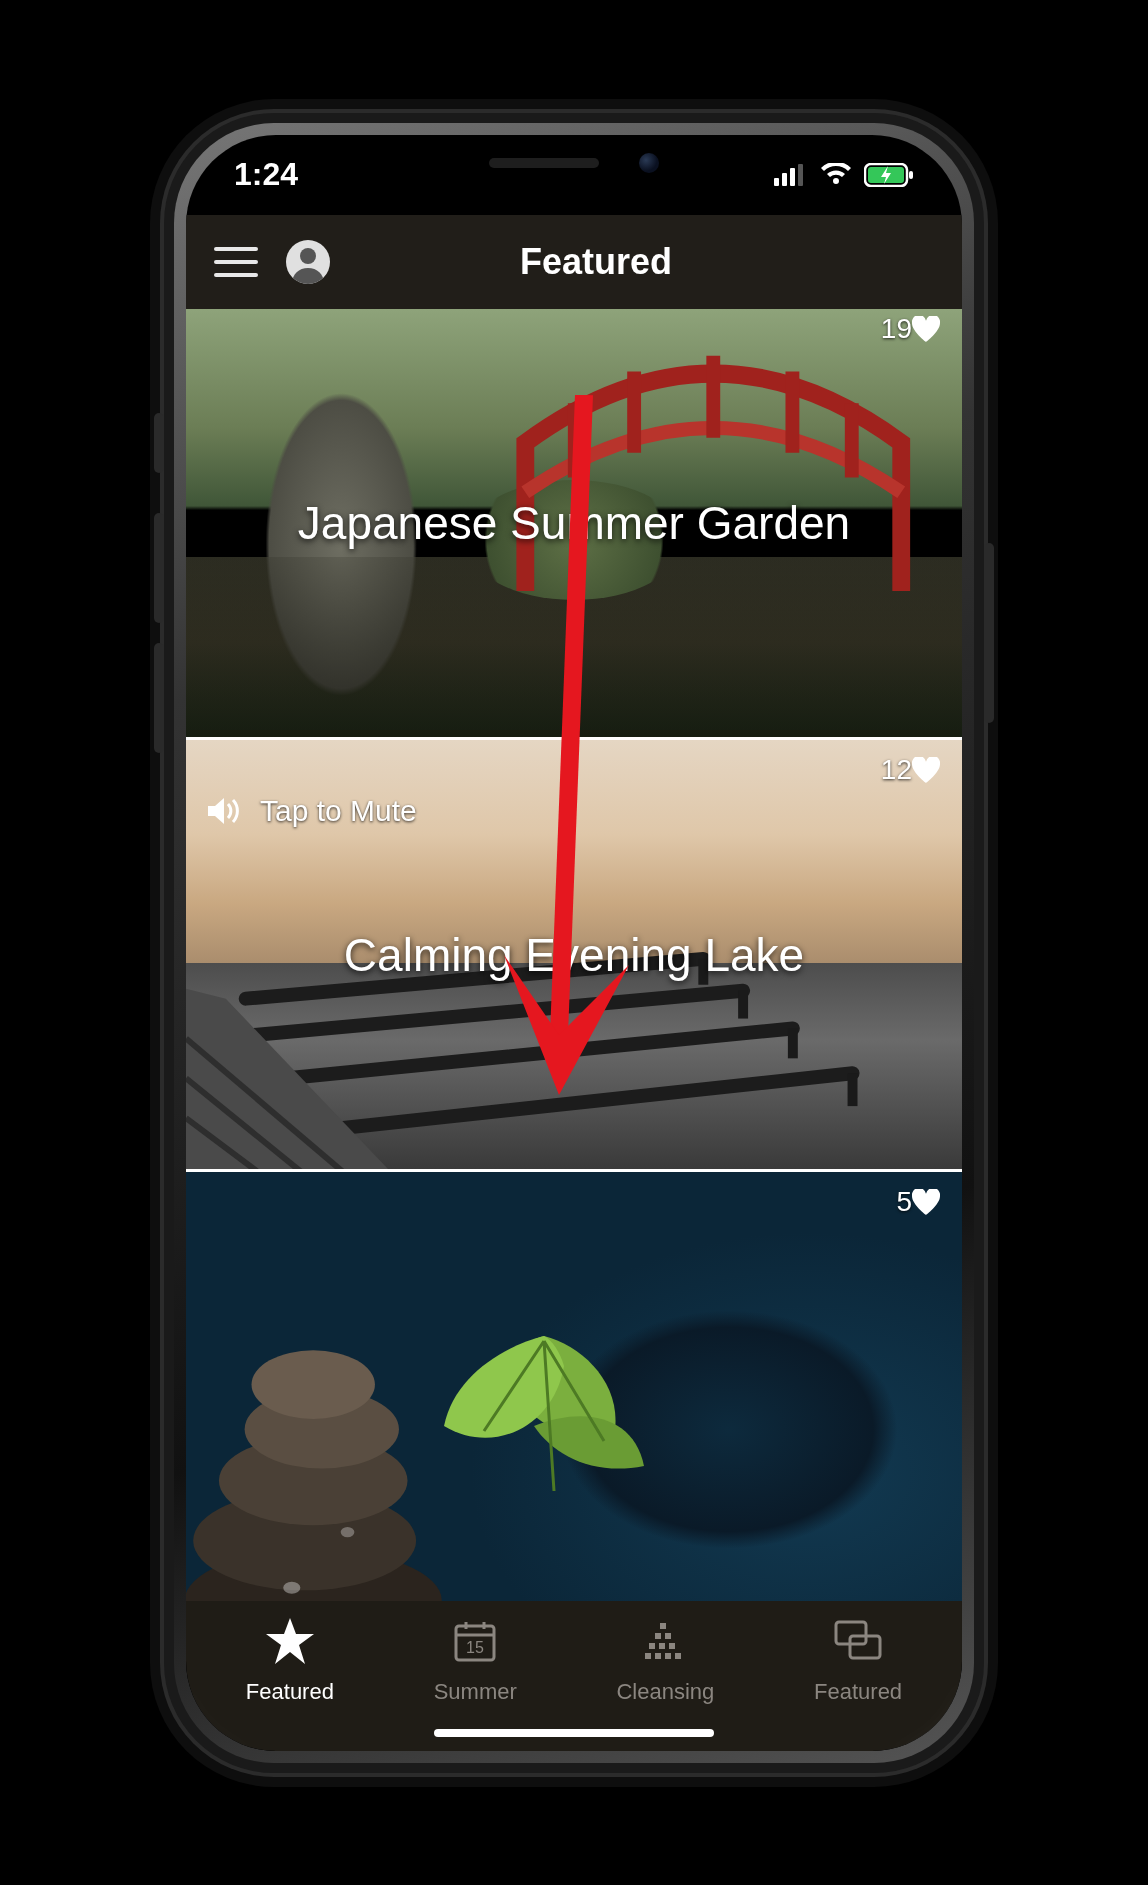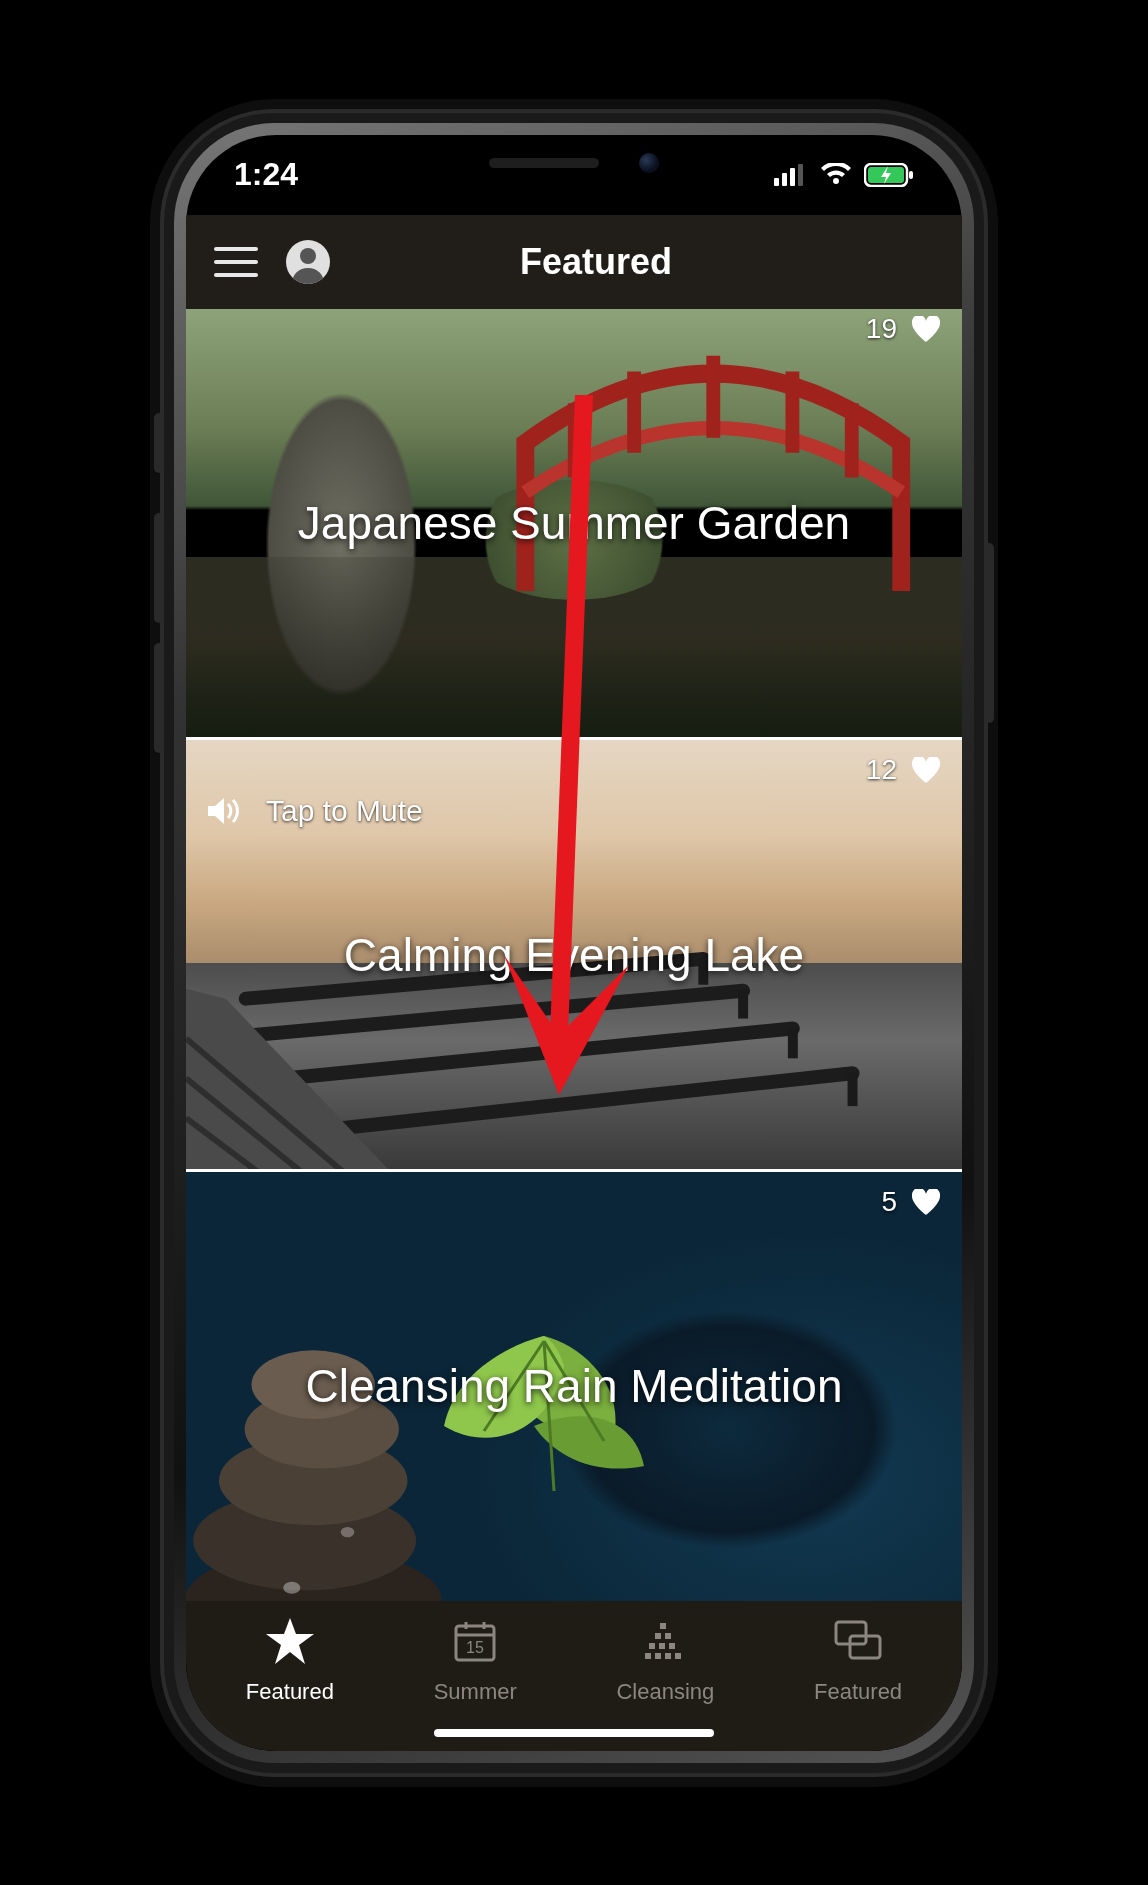--- a/index.html
+++ b/index.html
@@ -94,27 +94,27 @@
       border-bottom:3px solid #fff;
     }
     .card:last-child{border-bottom:none;}
     .card-title{
       font-size:46px;font-weight:400;
       text-shadow:0 2px 6px rgba(0,0,0,.8);
       text-align:center;padding:0 20px;z-index:5;
     }
     .likes{
       position:absolute;top:14px;right:22px;z-index:6;
-      display:flex;align-items:center;gap:15px;
+      display:flex;align-items:center;gap:0;
       font-size:28px;font-weight:500;
       text-shadow:0 1px 3px rgba(0,0,0,.8);
     }
     .mute-hint{
       position:absolute;top:54px;left:22px;z-index:6;
-      display:flex;align-items:center;gap:24px;
+      display:flex;align-items:center;gap:18px;
       font-size:30px;
       text-shadow:0 1px 3px rgba(0,0,0,.8);
     }
     .card1 .likes{top:4px;} 
 
     
     .bg{position:absolute;inset:0;}
     .card1 .bg{
       background:
         radial-gradient(ellipse 180px 360px at 20% 55%, #6e6e62 0%, #4d4d44 40%, transparent 42%),
@@ -302,21 +302,20 @@
           <path fill="#8fc74c" d="M110 10c-40 10-90 40-100 90 50 30 110 0 120-60-4-14-12-26-20-30z"></path>
           <path fill="#6a9c34" d="M100 100c20 30 60 50 110 40-10-50-60-60-110-40z"></path>
           <path stroke="#4d7a24" stroke-width="3" fill="none" d="M110 15l-60 90M110 15l60 100M110 15l10 150"></path>
         </svg>
         <div class="likes">
           <span>5</span>
           <svg width="28" height="26" viewBox="0 0 24 22">
               <path fill="#fff" d="M12 22S0 13 0 6a6 6 0 0112-2 6 6 0 0112 2c0 7-12 16-12 16z"></path>
             </svg>
         </div>
-        <div class="card-title">Cleansing Rain Meditation</div>
       </div>
 
     </div>
 
     <svg class="arrow-overlay" viewBox="0 0 200 780">
       <path d="M110 0 L85 640" stroke="#e5171f" stroke-width="18" fill="none"></path>
       <path d="M30 560 L85 700 L155 570 L85 640 Z" fill="#e5171f"></path>
     </svg>
 
     <div class="tabbar">

